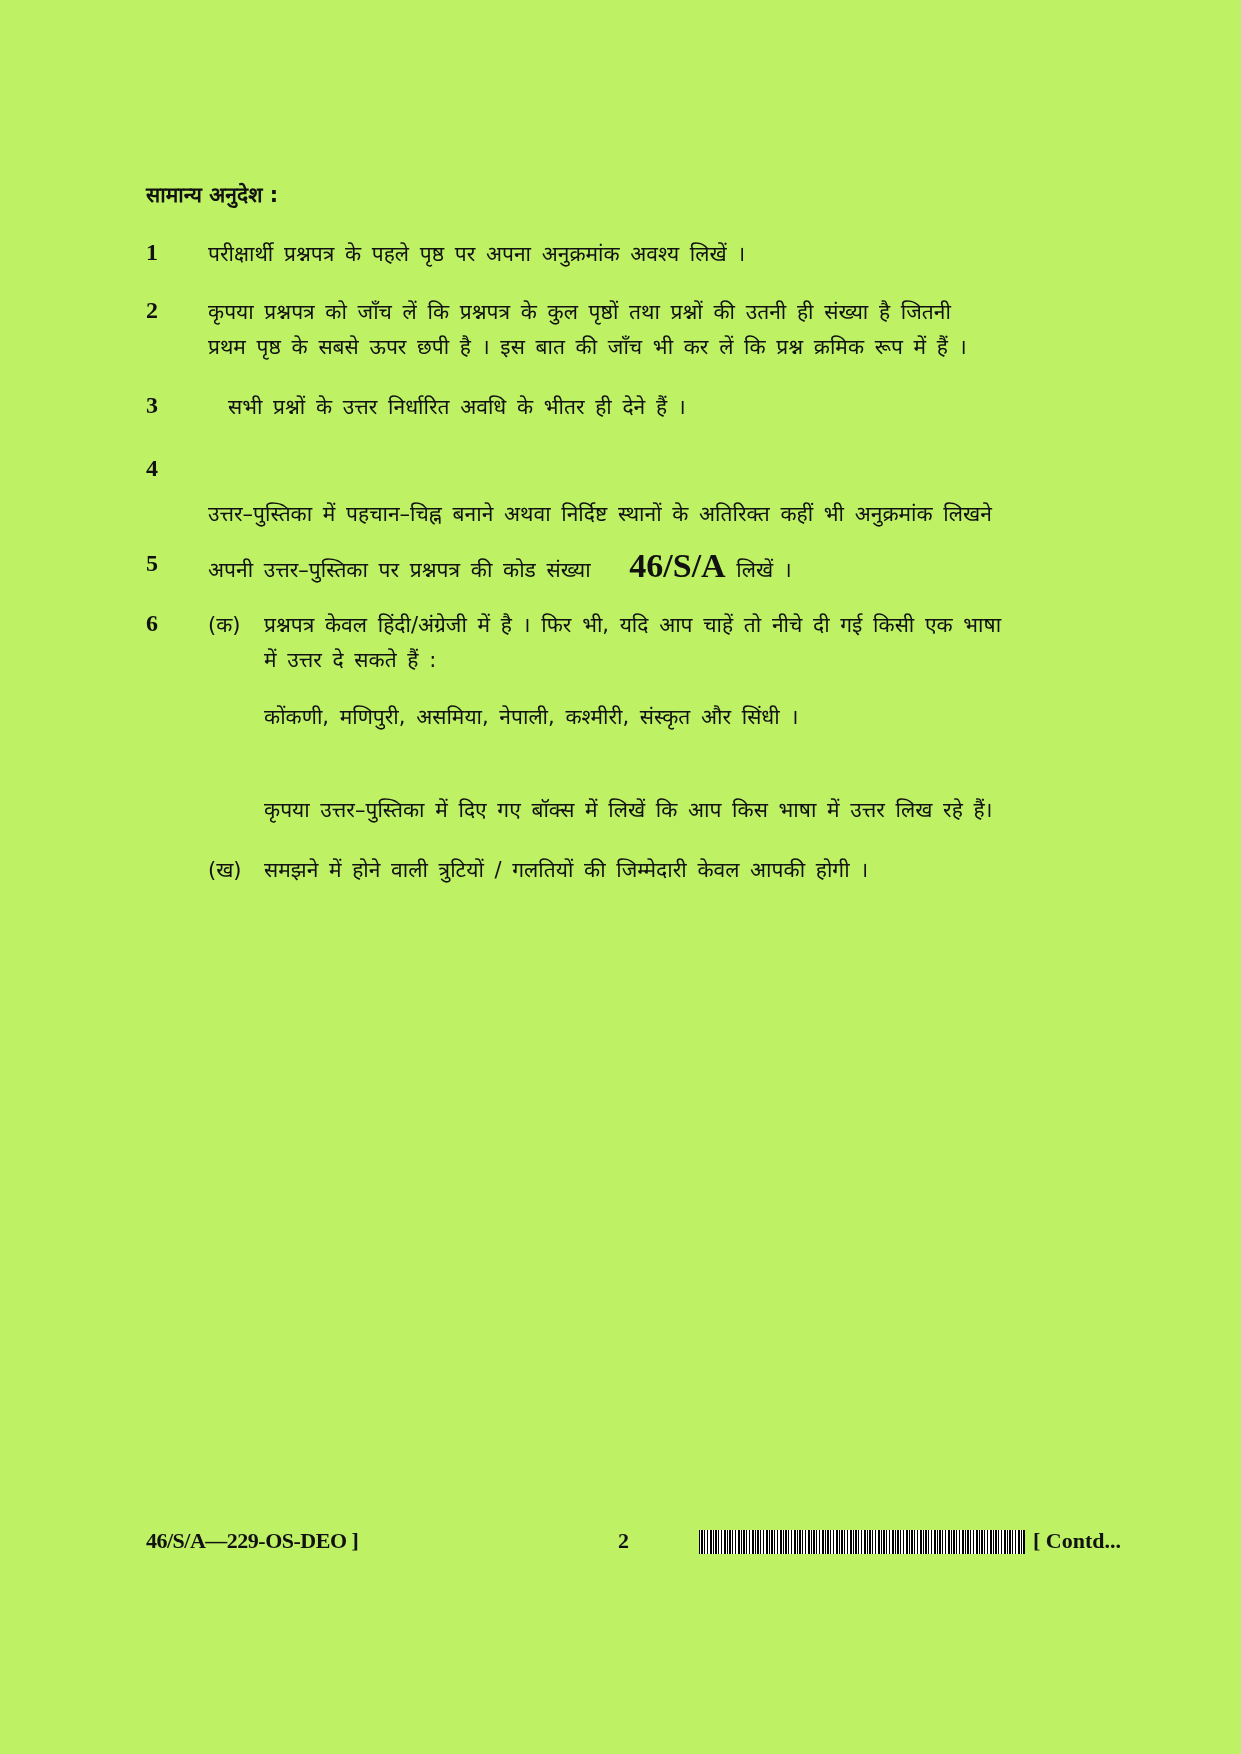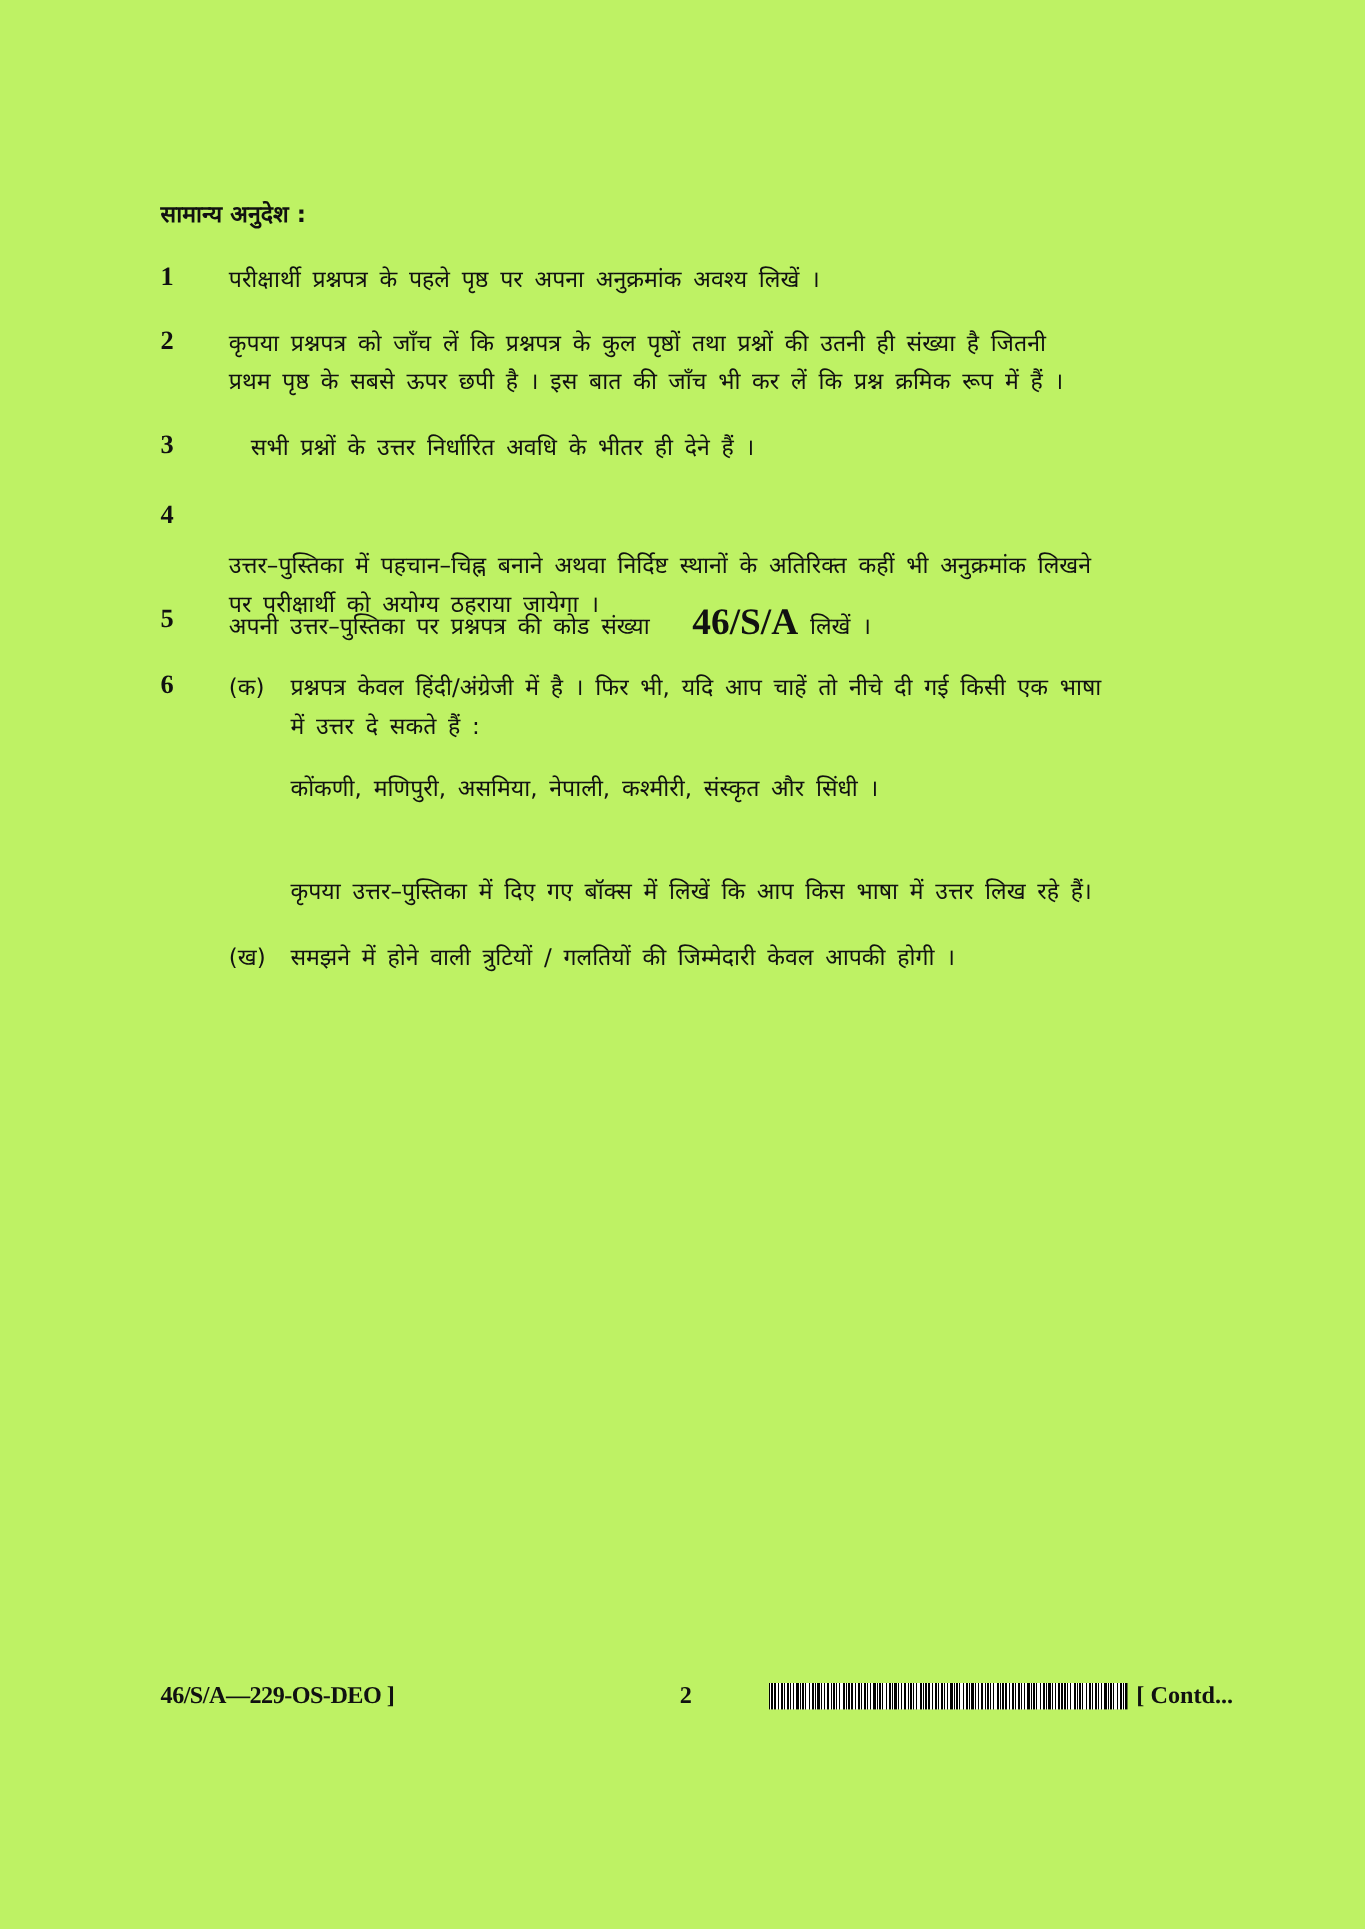--- a/index.html
+++ b/index.html
@@ -52,21 +52,20 @@
     <div class="num" style="top:2px;">3</div>
     <div class="text" style="top:0;margin-left:20px;">
       <div>सभी प्रश्नों के उत्तर निर्धारित अवधि के भीतर ही देने हैं ।</div>
     </div>
   </div>
 
   <div class="item" style="top:453px;">
     <div class="num" style="top:2px;">4</div>
     <div class="text" style="top:0;margin-top:44px;">
       <div>उत्तर–पुस्तिका में पहचान–चिह्न बनाने अथवा निर्दिष्ट स्थानों के अतिरिक्त कहीं भी अनुक्रमांक लिखने</div>
-      <div>पर परीक्षार्थी को अयोग्य ठहराया जायेगा ।</div>
     </div>
   </div>
 
   <div class="item" style="top:548px;">
     <div class="num" style="top:2px;">5</div>
     <div class="text" style="top:0;">
       <span>अपनी उत्तर–पुस्तिका पर प्रश्नपत्र की कोड संख्या</span>
       <span class="code">46/S/A</span>
       <span>लिखें ।</span>
     </div>

